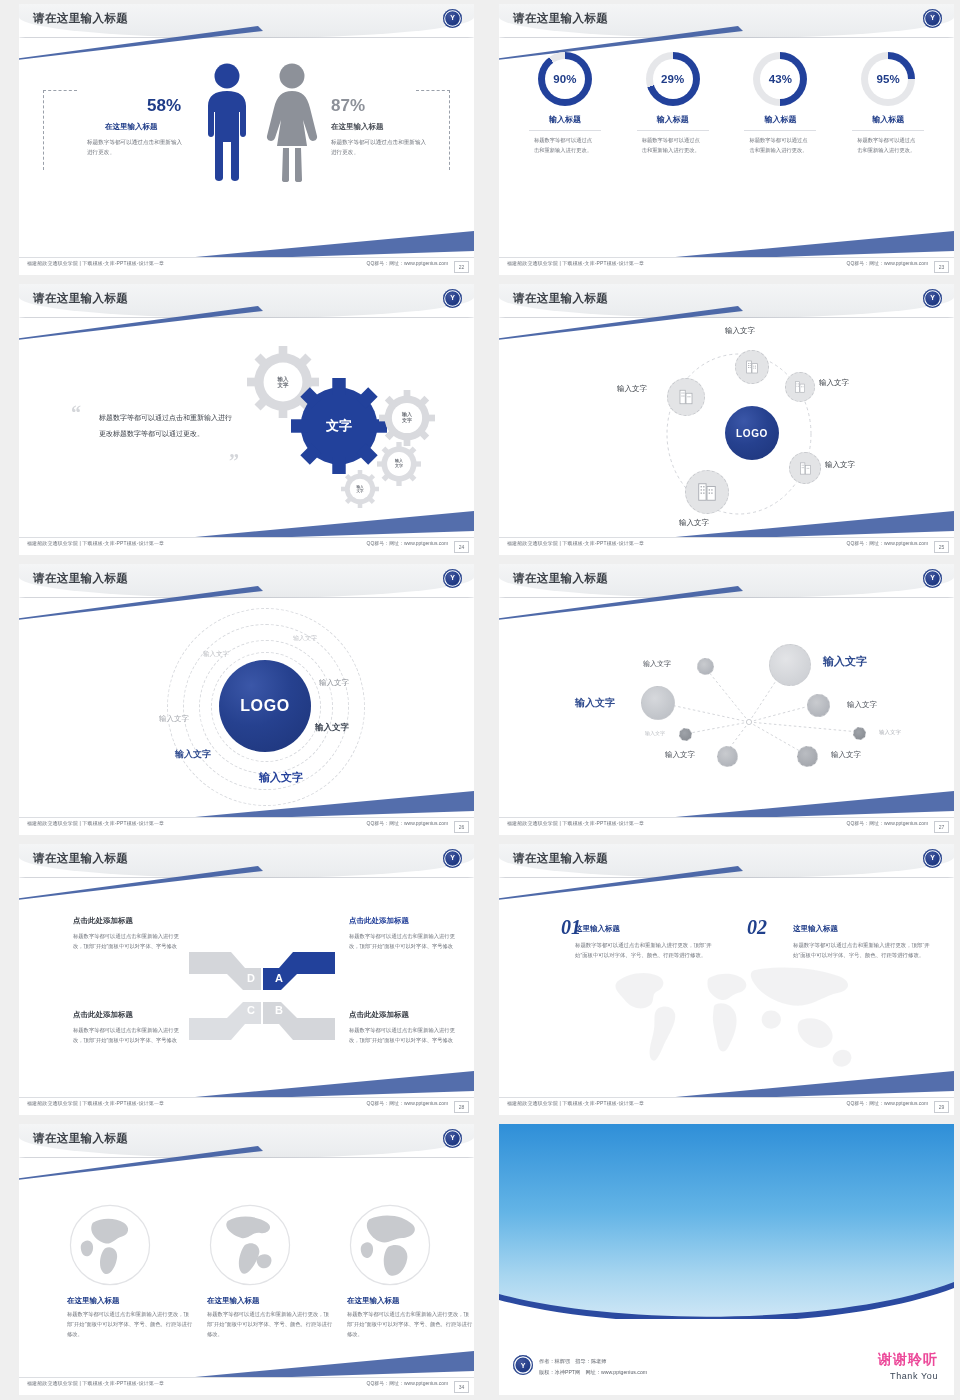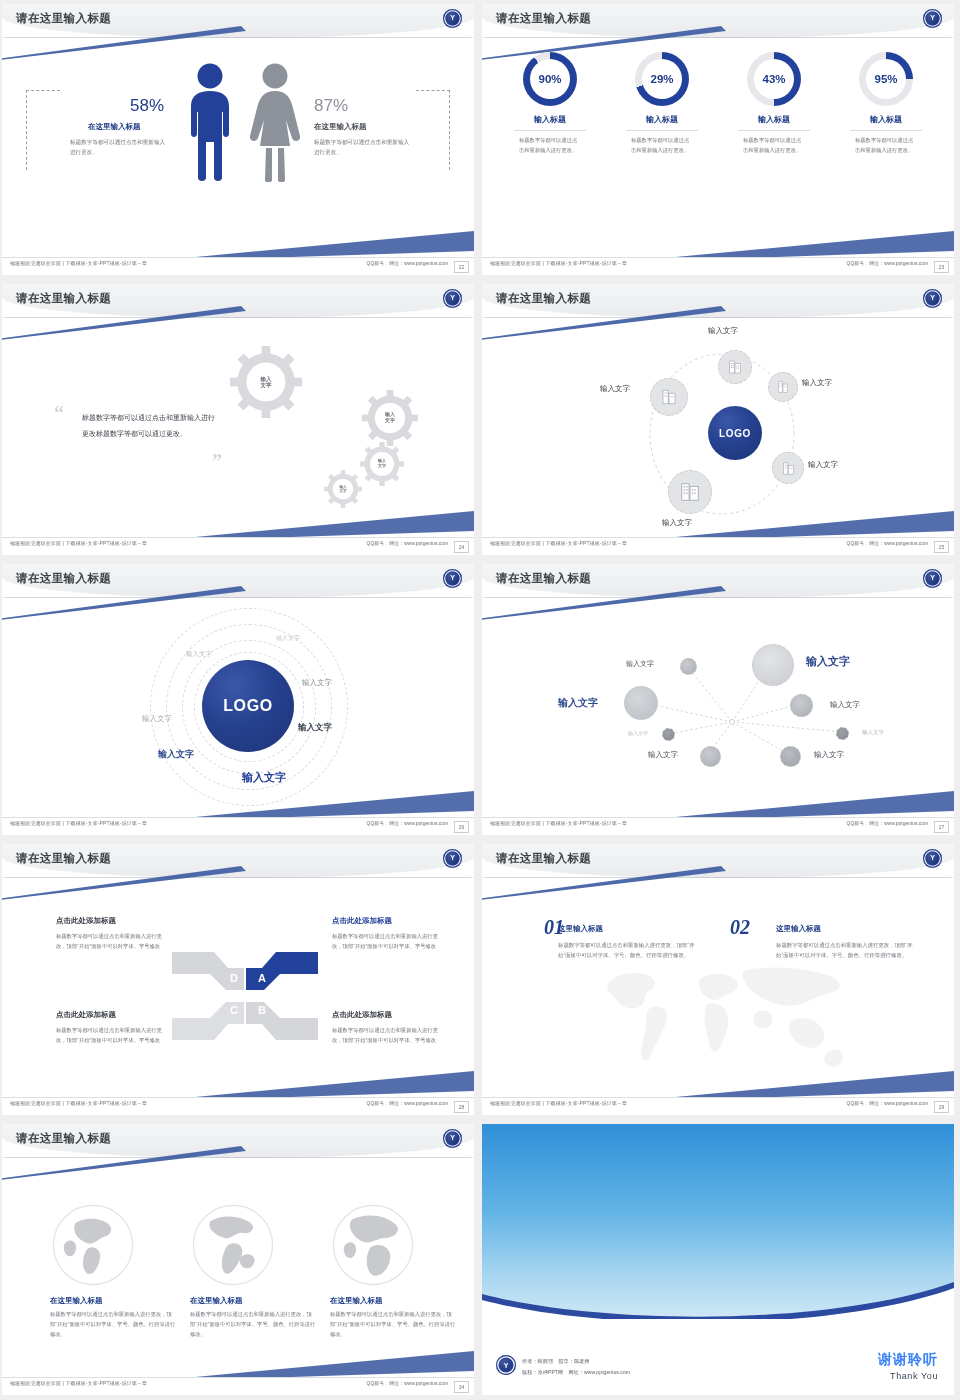--- a/index.html
+++ b/index.html
@@ -1,18 +1,18 @@
 <!DOCTYPE html>
 <html><head>
 <meta charset="utf-8">
 <style>
   html,body{margin:0;padding:0;background:#ffffff;}
   body{width:960px;height:1400px;font-family:"Liberation Sans","DejaVu Sans",sans-serif;}
   #grid{display:grid;grid-template-columns:repeat(2,480px);grid-template-rows:repeat(5,280px);width:960px;height:1400px;}
-  .slide{position:relative;width:480px;height:280px;box-sizing:border-box;padding:4px 6px 5px 2px;background:#efefef;overflow:hidden;}
+  .slide{position:relative;width:480px;height:280px;box-sizing:border-box;padding:4px 6px 5px 19px;background:#efefef;overflow:hidden;}
   .canvas{position:relative;width:100%;height:100%;background:#ffffff;overflow:hidden;}
 
   
   .hdr{position:absolute;left:0;top:0;width:100%;height:34px;background:linear-gradient(180deg,#f4f5f6 0%,#eceef0 75%,#e8eaec 100%);
        border-radius:0 0 100% 100%/0 0 42px 42px;}
   .hdr-line{position:absolute;left:0;top:33px;width:100%;height:1px;background:rgba(160,165,175,.45);
        border-radius:0 0 100% 100%/0 0 42px 42px;}
   .title{position:absolute;left:14px;top:7px;font-size:11.5px;font-weight:700;color:#3a3f46;letter-spacing:.4px;}
   .emblem{position:absolute;right:12px;top:5px;width:19px;height:19px;border-radius:50%;
       background:radial-gradient(circle at 38% 32%,#43579c 0%,#27408b 42%,#1b3072 72%,#ffffff 73%,#ffffff 100%);
@@ -30,21 +30,21 @@
   .f-left{position:absolute;left:8px;top:4px;font-size:3.6px;color:#6a6f78;letter-spacing:.1px;white-space:nowrap;transform:scale(1.38);transform-origin:left center;}
   .f-right{position:absolute;right:26px;top:4px;font-size:3.6px;color:#6a6f78;white-space:nowrap;transform:scale(1.38);transform-origin:right center;}
   .pagebox{position:absolute;right:5px;top:3px;width:13px;height:10px;border:1px solid #c9ccd2;font-size:5px;color:#70757e;
            display:flex;align-items:center;justify-content:center;}
 
   .blue{color:#1f3c88;}
   .grey{color:#8d9199;}
 
   
   .s1-wrap{position:absolute;left:0;right:0;top:48px;height:160px;}
-  .pct{position:absolute;font-size:17px;font-weight:400;}
+  .pct{position:absolute;font-size:17px;font-weight:700;}
   .sub{position:absolute;font-size:7.5px;font-weight:700;}
   .body-txt{position:absolute;font-size:5.6px;color:#6e727a;line-height:1.75;width:92px;}
   .dash-l{position:absolute;border-left:1px dashed #9aa0aa;}
   .dash-t{position:absolute;border-top:1px dashed #9aa0aa;}
 
   
   .donuts{position:absolute;left:0;right:0;top:48px;display:flex;justify-content:space-around;padding:0 12px;box-sizing:border-box;}
   .d-col{width:96px;text-align:center;}
   .ring{position:relative;width:54px;height:54px;margin:0 auto;border-radius:50%;}
   .ring .rtext{position:absolute;inset:0;display:flex;align-items:center;justify-content:center;font-size:11.5px;font-weight:700;color:#1f3c88;}
@@ -83,21 +83,21 @@
 
   
   .g-col{position:absolute;width:128px;}
   .g-h{font-size:7.5px;font-weight:700;color:#1f3c88;margin-bottom:4px;}
   .g-p{font-size:5.3px;color:#70747c;line-height:1.85;}
 
   
   .photo{position:absolute;left:0;top:0;width:100%;height:72%;overflow:hidden;}
   .sky{position:absolute;inset:0;background:linear-gradient(180deg,#2f8fd8 0%,#63b4e6 45%,#a8d6f0 78%,#cfe7f6 100%);}
   .ty{position:absolute;right:16px;bottom:14px;text-align:right;}
-  .ty1{font-size:14px;font-weight:700;color:#3b82f6;letter-spacing:1px;}
+  .ty1{font-size:14px;font-weight:700;color:#ec4899;letter-spacing:1px;}
   .ty2{font-size:9px;color:#3b4656;margin-top:2px;letter-spacing:.6px;}
   .credit{position:absolute;left:40px;bottom:18px;font-size:5.2px;color:#5d6169;line-height:2.0;white-space:nowrap;}
   .cemb{position:absolute;left:14px;bottom:20px;width:20px;height:20px;border-radius:50%;
       background:radial-gradient(circle at 38% 32%,#43579c 0%,#27408b 45%,#1b3072 74%,#ffffff 75%,#ffffff 100%);
       box-shadow:0 0 0 1.2px #25408a inset,0 0 0 2.4px #fff inset,0 0 0 3.2px #2b4a96 inset;}
   .cemb span{position:absolute;left:0;right:0;top:3.5px;text-align:center;font-size:7px;color:#fff;font-weight:700;line-height:13px;}
 </style>
 </head>
 <body>
 
@@ -264,20 +264,36 @@
               </g>
           <circle cx="50" cy="50" r="27" fill="#fff"></circle>
             </g>
           </svg>
         <div class="lbl" style="font-size:5.5px;">
           <span style="white-space:pre-line;text-align:center;">输入
 文字</span>
         </div>
       </div>
 
+      <div class="gear" style="left:272px;top:94px;width:96px;height:96px;">
+        <svg width="96" height="96" viewBox="0 0 100 100">
+            <g fill="#22419b">
+          <circle cx="50" cy="50" r="40"></circle>
+          <rect x="43" y="0" width="14" height="17"></rect>
+              <rect x="43" y="83" width="14" height="17"></rect>
+              <rect x="0" y="43" width="17" height="14"></rect>
+              <rect x="83" y="43" width="17" height="14"></rect>
+          <rect x="43" y="0" width="14" height="17" transform="rotate(45 50 50)"></rect>
+              <rect x="43" y="83" width="14" height="17" transform="rotate(45 50 50)"></rect>
+              <rect x="0" y="43" width="17" height="14" transform="rotate(45 50 50)"></rect>
+              <rect x="83" y="43" width="17" height="14" transform="rotate(45 50 50)"></rect>
+            </g>
+          </svg>
+        <div class="lbl" style="color:#fff;font-size:13px;">文字</div>
+      </div>
 
       <div class="gear" style="left:360px;top:106px;width:56px;height:56px;">
         <svg width="56" height="56" viewBox="0 0 100 100">
             <g fill="#d9dade">
           <circle cx="50" cy="50" r="40"></circle>
           <rect x="44" y="0" width="12" height="16"></rect>
               <rect x="44" y="84" width="12" height="16"></rect>
               <rect x="0" y="44" width="16" height="12"></rect>
               <rect x="84" y="44" width="16" height="12"></rect>
           <rect x="44" y="0" width="12" height="16" transform="rotate(45 50 50)"></rect>

